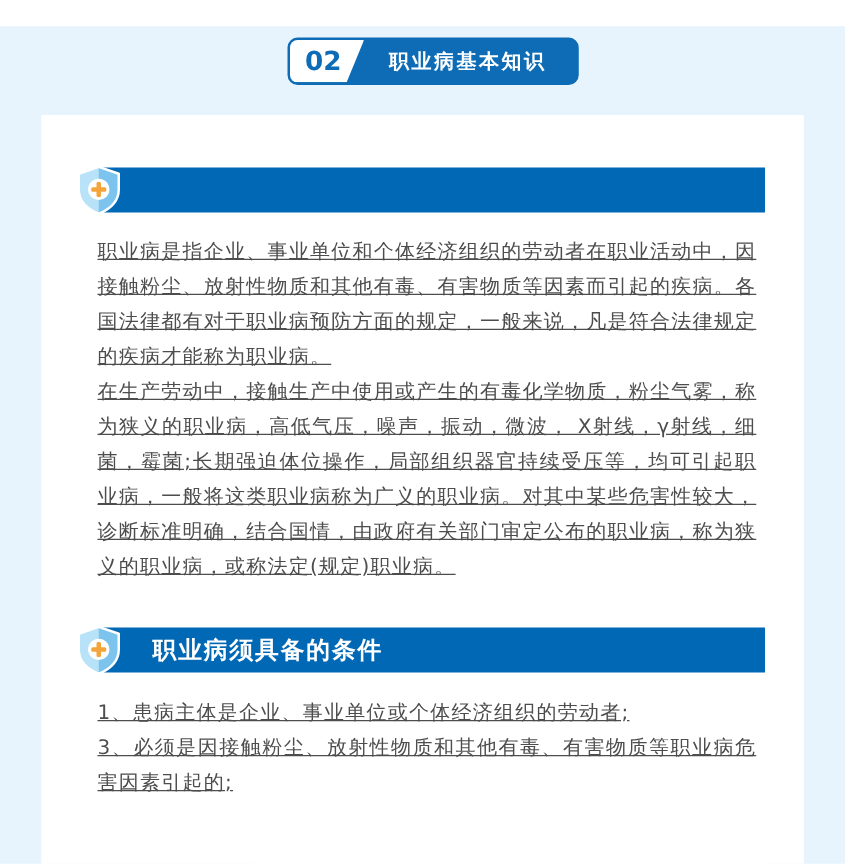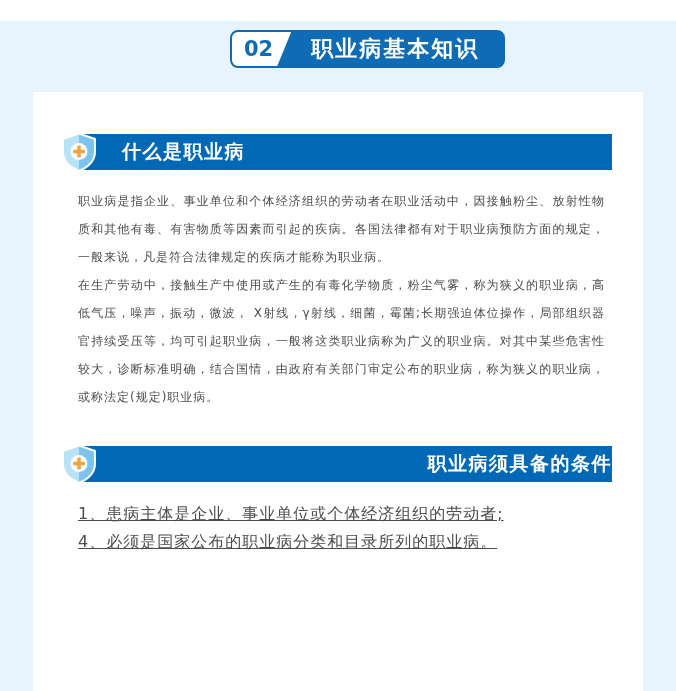--- a/index.html
+++ b/index.html
@@ -27,21 +27,21 @@
   }
   .badge-num {
     background: var(--card, #ffffff);
     color: var(--badge-blue, #0d6cb5);
     font-weight: 700; font-size: 21px;
     display: flex; align-items: center;
     padding: 0 18px 0 12px;
     clip-path: polygon(0 0, 100% 0, calc(100% - 14px) 100%, 0 100%);
   }
   .badge-title {
-    color: #ffffff; font-weight: 700; font-size: 22px;
+    color: #ffffff; font-weight: 700; font-size: 16px;
     letter-spacing: 2px;
     display: flex; align-items: center;
     padding: 0 24px 0 20px;
     white-space: nowrap;
   }
 
   
   .card {
     position: absolute; left: 33px; top: 71px;
     width: 610px; height: 620px;
@@ -51,39 +51,40 @@
   
   .section-bar {
     position: relative;
     margin: 0 31px 0 45px;
     height: 36px; box-sizing: border-box;
     background: var(--bar-blue, #0068b4);
     display: flex; align-items: center;
     padding-left: 44px;
   }
   .section-bar.bar1 { margin-top: 42px; }
-  .section-bar.bar2 { margin-top: 35px; justify-content: flex-end; }
+  .section-bar.bar2 { margin-top: 35px; }
   .bar-title {
     color: #ffffff; font-weight: 700; font-size: 19px;
     letter-spacing: 1.5px; white-space: nowrap;
   }
   .shield-icon {
     position: absolute; left: -17px; top: -2px;
     width: 36px; height: 40px; display: block;
   }
   .shield-icon svg { display: block; }
 
   
   .para {
     width: 527px;
     margin: 0 0 0 45px;
-    font-size: 12px; line-height: 28px;
+    font-size: 16px; line-height: 28px;
     letter-spacing: 1px;
     color: var(--body-text, #4d4d4d);
     text-align: justify;
+    text-decoration: underline;
   }
   .para.p1 { margin-top: 17px; }
 
   .cond-list { width: 527px; margin: 18px 0 0 45px; }
   .cond-item {
     margin: 0;
     font-size: 16px; line-height: 28px;
     letter-spacing: 1px;
     color: var(--body-text, #4d4d4d);
     text-align: justify;
@@ -106,21 +107,20 @@
       <span class="shield-icon">
         <svg viewBox="0 0 36 40" width="36" height="40" aria-hidden="true">
           <path d="M18 1.5 L34 7 V19.5 C34 29 27.5 35 18 39 C8.5 35 2 29 2 19.5 V7 Z" fill="#b7e2f8"></path>
           <path d="M18 1.5 L34 7 V19.5 C34 29 27.5 35 18 39 Z" fill="#7cc4ee"></path>
           <path d="M18 1.5 L34 7 V19.5 C34 29 27.5 35 18 39 C8.5 35 2 29 2 19.5 V7 Z" fill="none" stroke="#ffffff" stroke-width="2" stroke-linejoin="round"></path>
           <circle cx="18" cy="19.5" r="8.5" fill="#ffffff"></circle>
           <rect x="16.2" y="13.5" width="3.6" height="12" rx="1.2" fill="#f4a43a"></rect>
           <rect x="12" y="17.7" width="12" height="3.6" rx="1.2" fill="#f4a43a"></rect>
         </svg>
       </span>
-      <span class="bar-title">什么是职业病</span>
     </div>
 
     <p class="para p1">职业病是指企业、事业单位和个体经济组织的劳动者在职业活动中，因接触粉尘、放射性物质和其他有毒、有害物质等因素而引起的疾病。各国法律都有对于职业病预防方面的规定，一般来说，凡是符合法律规定的疾病才能称为职业病。</p>
     <p class="para p2">在生产劳动中，接触生产中使用或产生的有毒化学物质，粉尘气雾，称为狭义的职业病，高低气压，噪声，振动，微波， X射线，γ射线，细菌，霉菌;长期强迫体位操作，局部组织器官持续受压等，均可引起职业病，一般将这类职业病称为广义的职业病。对其中某些危害性较大，诊断标准明确，结合国情，由政府有关部门审定公布的职业病，称为狭义的职业病，或称法定(规定)职业病。</p>
 
     <div class="section-bar bar2">
       <span class="shield-icon">
         <svg viewBox="0 0 36 40" width="36" height="40" aria-hidden="true">
           <path d="M18 1.5 L34 7 V19.5 C34 29 27.5 35 18 39 C8.5 35 2 29 2 19.5 V7 Z" fill="#b7e2f8"></path>
           <path d="M18 1.5 L34 7 V19.5 C34 29 27.5 35 18 39 Z" fill="#7cc4ee"></path>
@@ -128,17 +128,17 @@
           <circle cx="18" cy="19.5" r="8.5" fill="#ffffff"></circle>
           <rect x="16.2" y="13.5" width="3.6" height="12" rx="1.2" fill="#f4a43a"></rect>
           <rect x="12" y="17.7" width="12" height="3.6" rx="1.2" fill="#f4a43a"></rect>
         </svg>
       </span>
       <span class="bar-title">职业病须具备的条件</span>
     </div>
 
     <div class="cond-list">
       <p class="cond-item">1、患病主体是企业、事业单位或个体经济组织的劳动者;</p>
-      <p class="cond-item">4、必须是国家公布的职业病分类和目录所列的职业病。</p>
+      <p class="cond-item">3、必须是因接触粉尘、放射性物质和其他有毒、有害物质等职业病危害因素引起的;</p>
     </div>
 
   </div>
 </div>
 
 </body></html>

